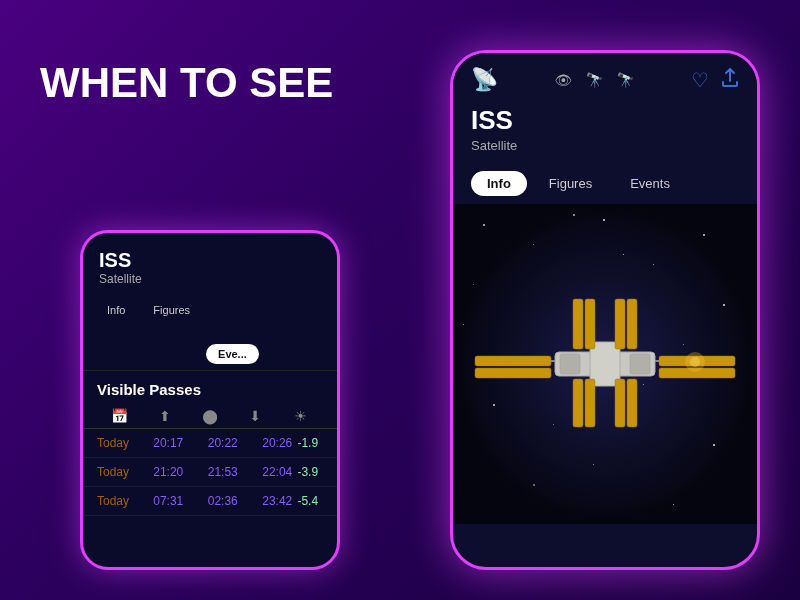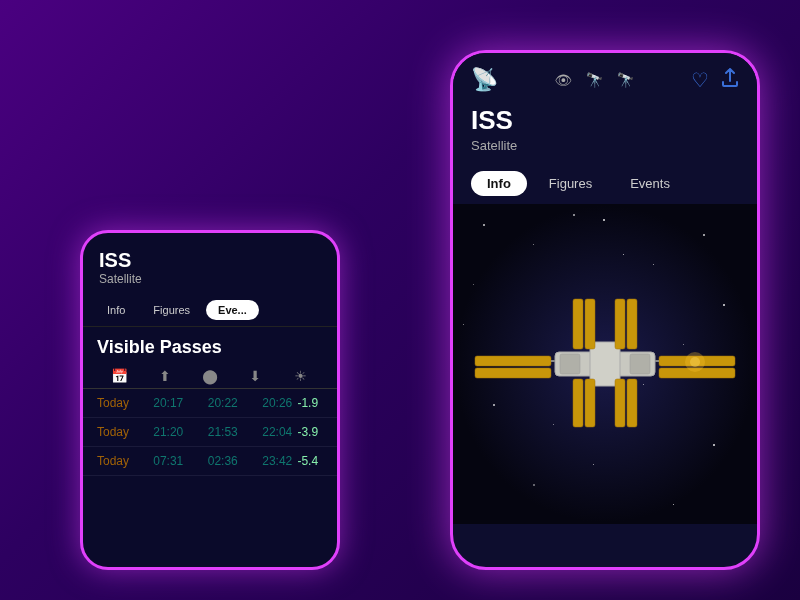--- a/index.html
+++ b/index.html
@@ -173,25 +173,26 @@
       padding: 4px 12px;
       border-radius: 16px;
       font-size: 11px;
       color: #ccc;
     }
 
     .phone-left-tab.active {
       background: white;
       color: #111;
       font-weight: 600;
+      margin-top: 44px;
     }
 
     .visible-passes-title {
       color: white;
-      font-size: 18px;
+      font-size: 15px;
       font-weight: 700;
       padding: 10px 14px 6px 14px;
     }
 
     .passes-table-header {
       display: flex;
       padding: 4px 14px;
       gap: 0;
       border-bottom: 1px solid #333;
     }
@@ -214,32 +215,33 @@
       flex: 1;
       font-size: 12px;
       text-align: center;
     }
 
     .passes-cell.day {
       color: #a16207;
     }
 
     .passes-cell.time {
-      color: #0f766e;
+      color: #8b5cf6;
       margin-left: 24px;
     }
 
     .passes-cell.mag {
       color: #86efac;
     }
   </style>
 </head>
 <body>
 
 <div class="headline">
+  <div>WHEN TO SEE</div>
 </div>
 
 <div class="phone-left">
   <div class="phone-left-header">
     <div class="phone-left-title">ISS</div>
     <div class="phone-left-subtitle">Satellite</div>
   </div>
 
   <div class="phone-left-tabs">
     <div class="phone-left-tab">Info</div>

